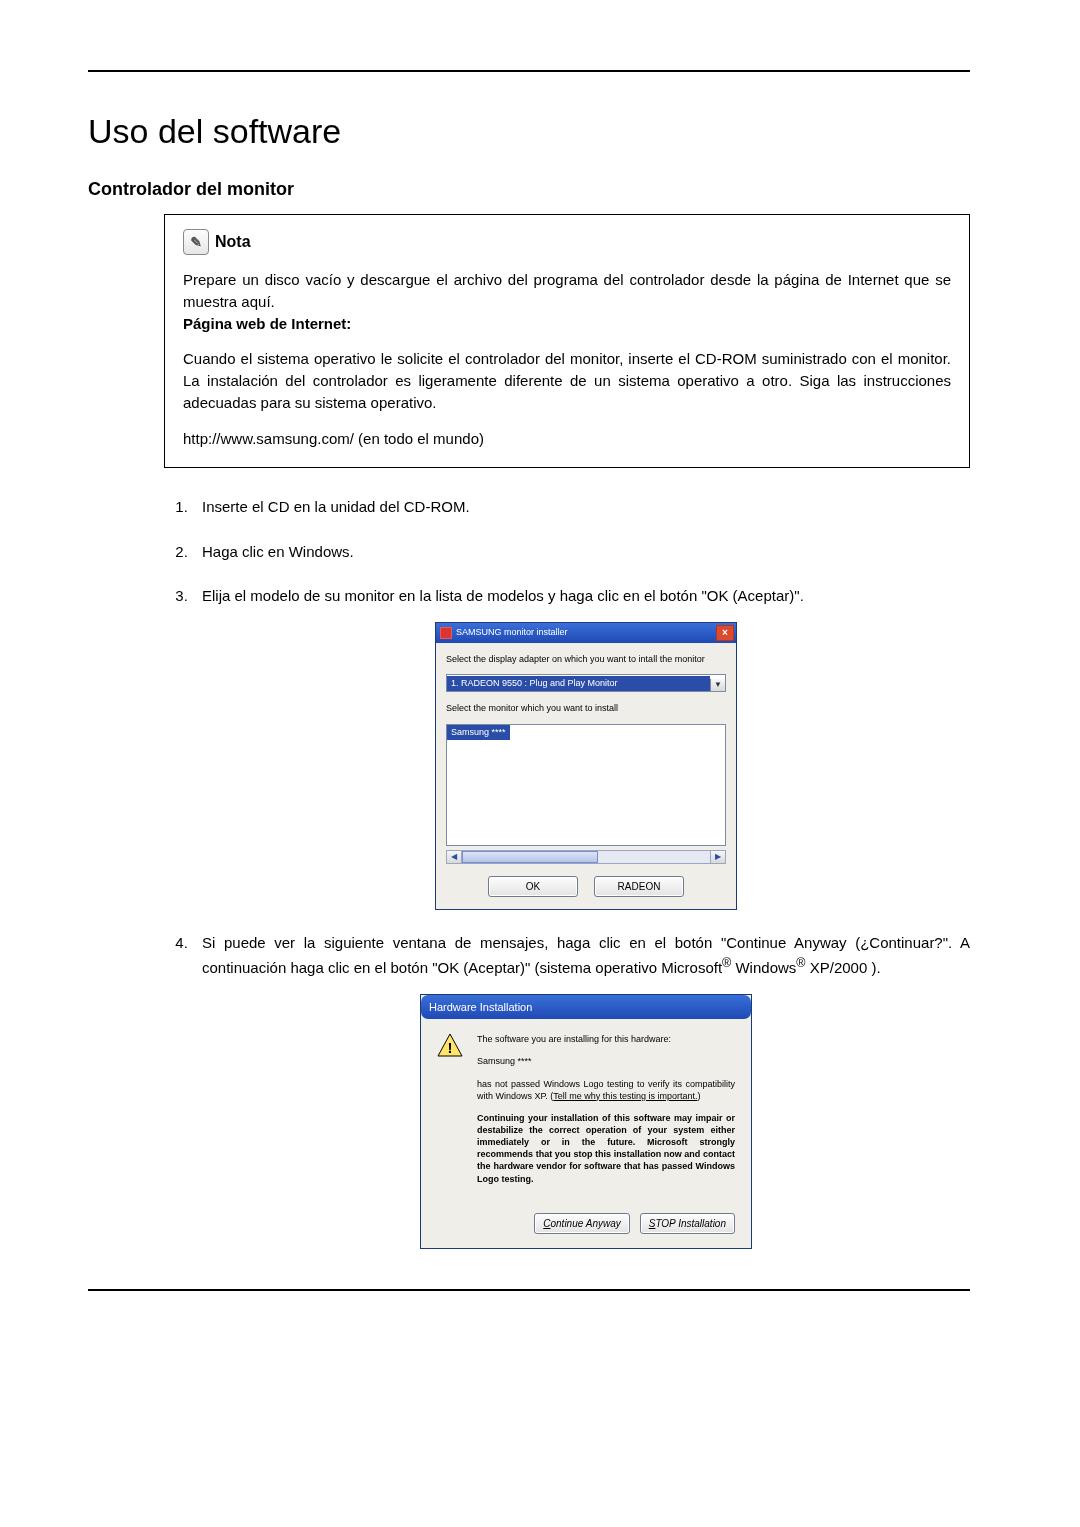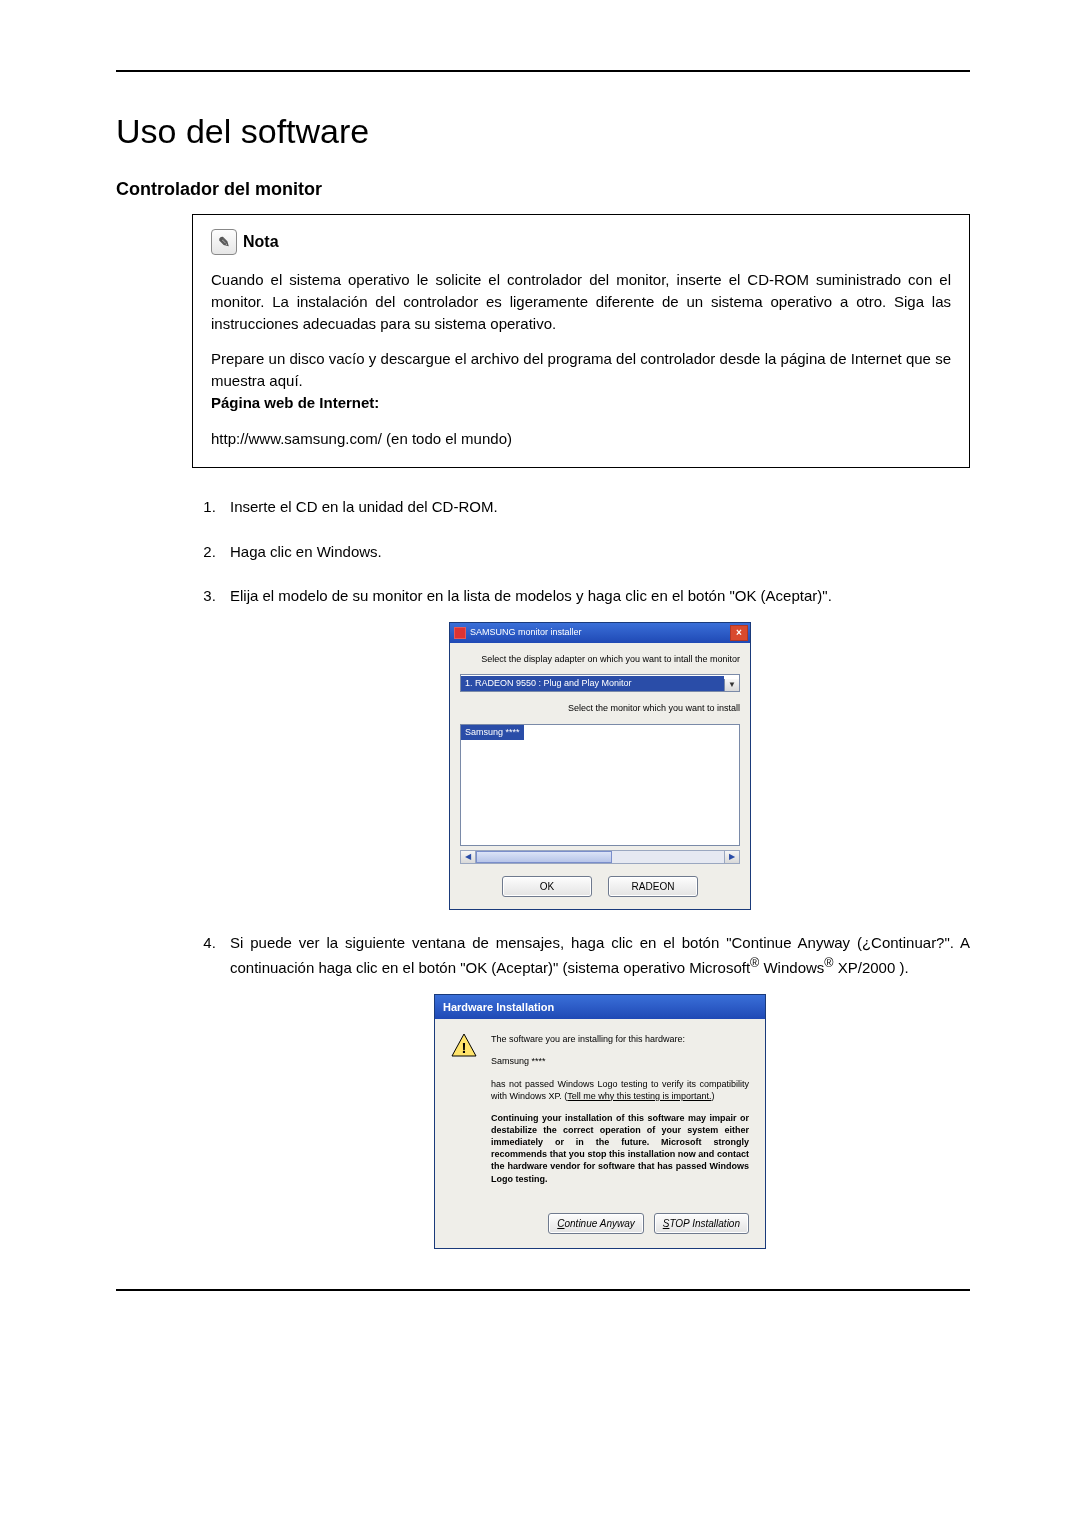--- a/index.html
+++ b/index.html
@@ -6,21 +6,21 @@
     margin: 0;
     padding: 0;
     background: #ffffff;
     font-family: Arial, Helvetica, sans-serif;
     color: #000;
   }
   .page {
     width: 1080px;
     min-height: 1527px;
     margin: 0 auto;
-    padding: 70px 110px 60px 116px;
+    padding: 70px 110px 60px 88px;
     box-sizing: border-box;
     position: relative;
   }
   .rule {
     border: none;
     border-top: 2px solid #000;
     margin: 0 0 40px 0;
   }
   .rule-bottom {
     border: none;
@@ -110,21 +110,21 @@
     display: flex; align-items: center; justify-content: center;
     border: 1px solid #b03726;
     font-size: 10px;
     font-weight: 700;
     cursor: pointer;
   }
   .shot1 .body {
     padding: 10px 10px 12px 10px;
   }
   .shot1 .label-center {
-    text-align: right;
+    text-align: left;
     margin-bottom: 8px;
   }
   .shot1 .dropdown {
     display: flex;
     align-items: flex-end;
     border: 1px solid #7a8aa8;
     background: #fff;
     height: 16px;
     margin-bottom: 10px;
   }
@@ -207,21 +207,22 @@
     background: #efeee9;
     font-family: Tahoma, Arial, sans-serif;
     font-size: 9px;
     color: #000;
   }
   .shot2 .titlebar2 {
     background: linear-gradient(#3a6fd8, #1f49b5);
     color: #fff;
     padding: 4px 8px;
     font-size: 11px;
-    font-weight: 700;
+    font-weight: 400;
+    border-radius: 7px;
   }
   .shot2 .body2 {
     padding: 14px 16px 12px 16px;
     display: flex;
     gap: 12px;
   }
   .warn-icon-wrap {
     flex: 0 0 28px;
   }
   .warn-icon {
@@ -255,25 +256,25 @@
 
   <h1 class="page-title">Uso del software</h1>
 
   <h2 class="section-sub">Controlador del monitor</h2>
 
   <div class="note-box">
     <div class="note-header">
       <span class="note-icon">✎</span>
       <span>Nota</span>
     </div>
-    <p>Cuando el sistema operativo le solicite el controlador del monitor, inserte el CD-ROM suministrado con el monitor. La instalación del controlador es ligeramente diferente de un sistema operativo a otro. Siga las instrucciones adecuadas para su sistema operativo.</p>
     <p>
       <span>Prepare un disco vacío y descargue el archivo del programa del controlador desde la página de Internet que se muestra aquí.</span><br>
       <span class="bold">Página web de Internet:</span>
     </p>
+    <p>Cuando el sistema operativo le solicite el controlador del monitor, inserte el CD-ROM suministrado con el monitor. La instalación del controlador es ligeramente diferente de un sistema operativo a otro. Siga las instrucciones adecuadas para su sistema operativo.</p>
     <p>http://www.samsung.com/ (en todo el mundo)</p>
   </div>
 
 
   <ol class="instructions">
     <li>Inserte el CD en la unidad del CD-ROM.</li>
     <li>Haga clic en Windows.</li>
     <li>
       <span>Elija el modelo de su monitor en la lista de modelos y haga clic en el botón "OK (Aceptar)".</span>
 

